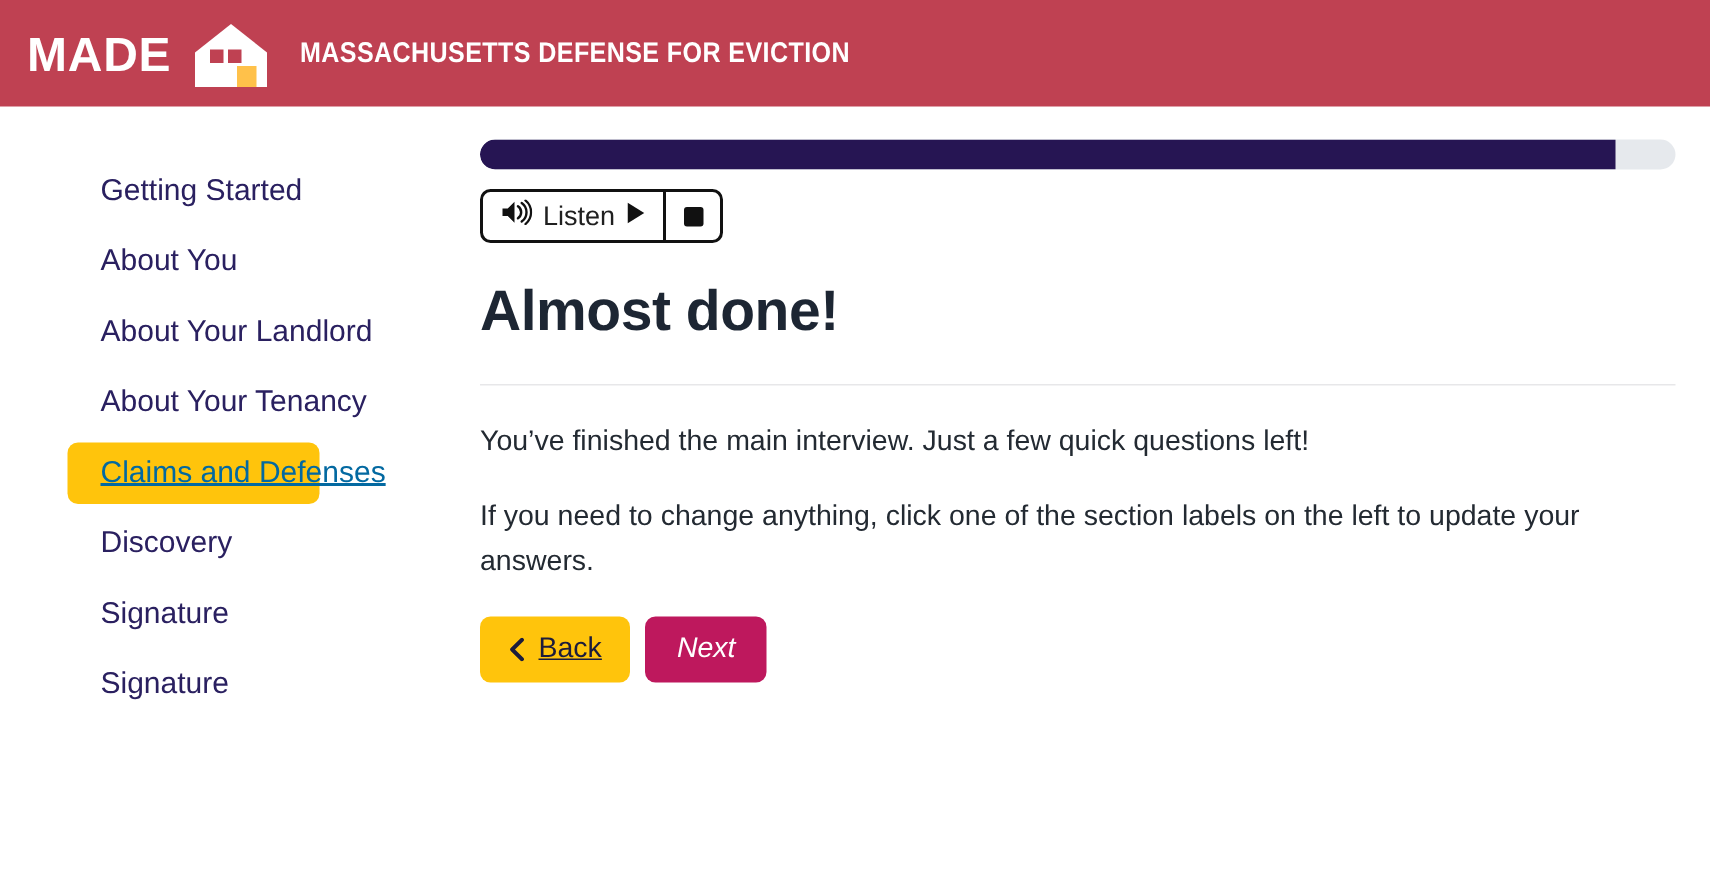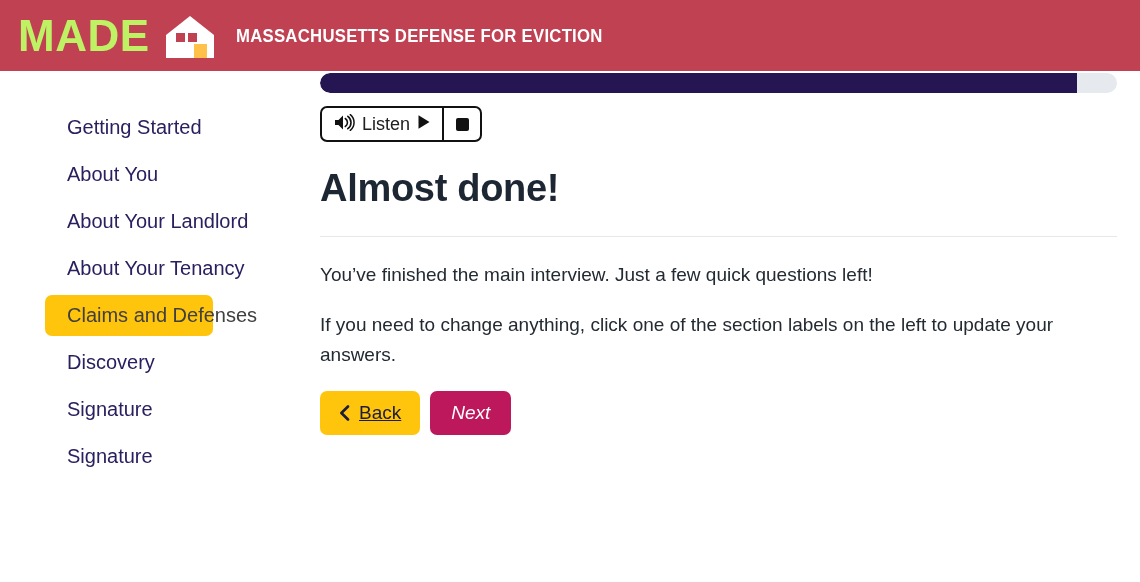--- a/index.html
+++ b/index.html
@@ -18,22 +18,22 @@
   
   .header {
     height: 71px;
     background: #bf4152;
     display: flex;
     align-items: center;
     padding-left: 18px;
     gap: 14px;
   }
   .brand-made {
-    color: #bef264;
-    font-size: 44px;
+    color: #ffffff;
+    font-size: 32px;
     font-weight: bold;
     letter-spacing: 0.5px;
     line-height: 1;
     font-family: "Liberation Sans", sans-serif;
   }
   .brand-icon {
     display: block;
     width: 52px;
     height: 46px;
     margin-top: 2px;
@@ -67,28 +67,29 @@
     font-size: 20px;
     line-height: 1;
     padding: 10px 22px 11px 22px;
     margin: 0 26px 6px 45px;
     border-radius: 7px;
     cursor: pointer;
     white-space: nowrap;
   }
   .nav-item.active {
     background: #ffc40c;
-    color: #404040;
+    color: #0369a1;
     margin-right: 107px;
+    text-decoration: underline;
   }
 
   
   .main {
     flex: 1;
-    padding-top: 2px;
+    padding-top: 22px;
     padding-right: 23px;
   }
 
   
   .progress-track {
     height: 20px;
     width: 797px;
     background: #e6e9ed;
     border-radius: 10px;
     overflow: hidden;

